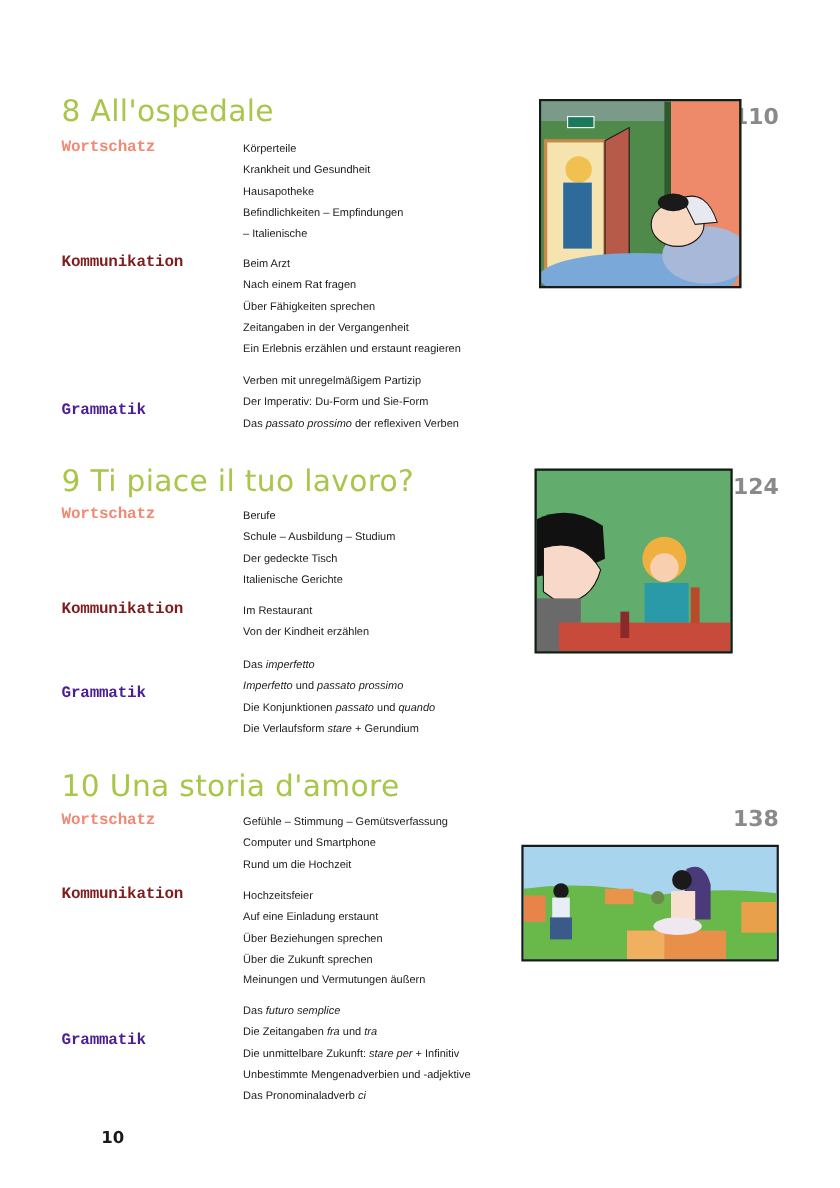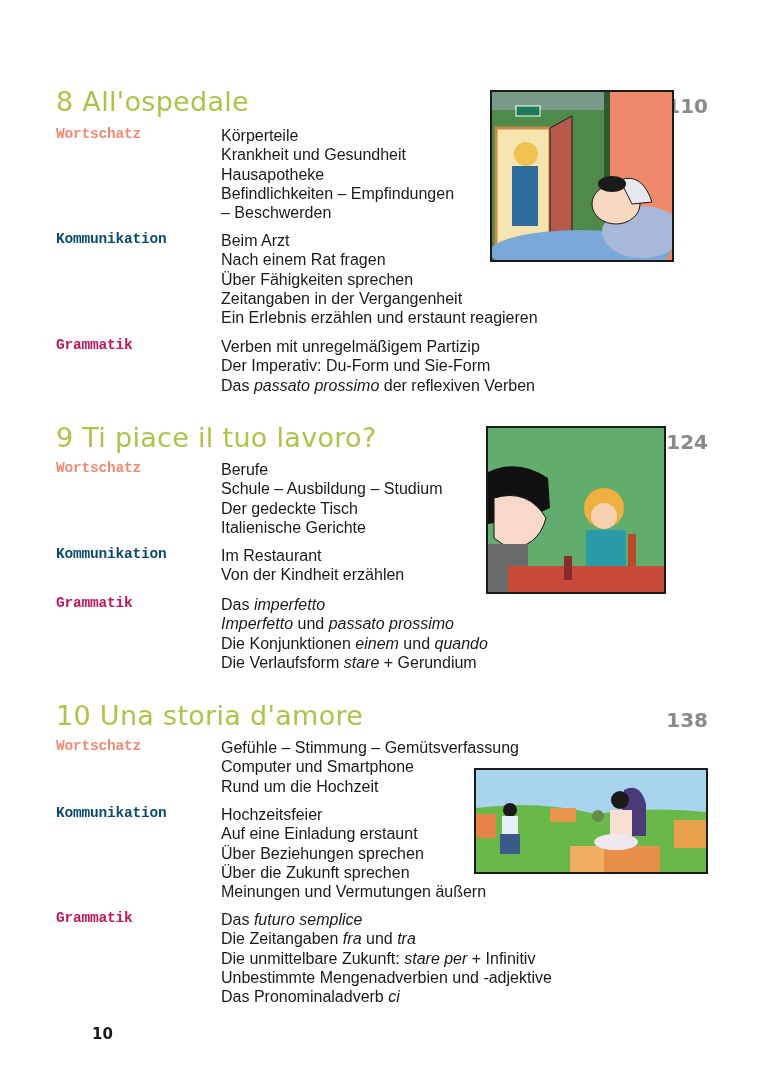--- a/index.html
+++ b/index.html
@@ -3,41 +3,41 @@
 <meta charset="utf-8">
 <style>
   html, body { margin:0; padding:0; background:#ffffff; }
   body { width:764px; height:1080px; position:relative; overflow:hidden; font-family:"DejaVu Sans", sans-serif; color:#1a1a1a; }
   .unit { position:absolute; left:56px; width:660px; }
   .unit-title { position:absolute; left:0; top:0; font-family:"DejaVu Sans", sans-serif; font-weight:normal; font-size:27px; color:#a7c64a; letter-spacing:0.3px; white-space:nowrap; }
   .unit-page { position:absolute; right:8px; font-family:"DejaVu Sans", sans-serif; font-weight:bold; font-size:20px; color:#8a8a8a; }
   .row { position:absolute; left:0; }
   .label { position:absolute; left:0; top:0; width:160px; font-family:Liberation Mono, monospace; font-weight:bold; font-size:14.5px; letter-spacing:-0.2px; white-space:nowrap; }
   .lbl-w { color:#f08a74; }
-  .lbl-k { color:#0c4a6e; }
-  .lbl-g { color:#be185d; }
-  .items { position:absolute; left:165px; top:0; font-family:"Liberation Sans", sans-serif; font-size:16px; line-height:19.3px; color:#1a1a1a; white-space:nowrap; }
+  .lbl-k { color:#7f1d1d; }
+  .lbl-g { color:#4c1d95;margin-top:28px; }
+  .items { position:absolute; left:165px; top:0; font-family:"Liberation Sans", sans-serif; font-size:10px; line-height:19.3px; color:#1a1a1a; white-space:nowrap; }
   .items div { height:19.3px; }
   .items i { font-style:italic; }
   .pic { position:absolute; border:2px solid #1a1a1a; overflow:hidden; }
   .page-num { position:absolute; left:92px; top:1025px; font-family:"DejaVu Sans", sans-serif; font-weight:bold; font-size:15px; color:#1a1a1a; }
 </style>
 </head>
 <body>
 
 <section class="unit" style="top:86px;height:310px;">
   <div class="unit-title">8  All'ospedale</div>
   <div class="row" style="top:40px;">
     <div class="label lbl-w">Wortschatz</div>
     <div class="items">
         <div>Körperteile</div>
         <div>Krankheit und Gesundheit</div>
         <div>Hausapotheke</div>
         <div>Befindlichkeiten – Empfindungen</div>
-        <div>– Beschwerden</div>
+        <div>– Italienische</div>
       </div>
   </div>
   <div class="row" style="top:145px;">
     <div class="label lbl-k">Kommunikation</div>
     <div class="items">
         <div>Beim Arzt</div>
         <div>Nach einem Rat fragen</div>
         <div>Über Fähigkeiten sprechen</div>
         <div>Zeitangaben in der Vergangenheit</div>
         <div>Ein Erlebnis erzählen und erstaunt reagieren</div>
@@ -88,21 +88,21 @@
     <div class="items">
         <div>Im Restaurant</div>
         <div>Von der Kindheit erzählen</div>
       </div>
   </div>
   <div class="row" style="top:173px;">
     <div class="label lbl-g">Grammatik</div>
     <div class="items">
         <div><span>Das </span><i>imperfetto</i></div>
         <div><i>Imperfetto</i><span> und </span><i>passato prossimo</i></div>
-        <div><span>Die Konjunktionen </span><i>einem</i><span> und </span><i>quando</i></div>
+        <div><span>Die Konjunktionen </span><i>passato</i><span> und </span><i>quando</i></div>
         <div><span>Die Verlaufsform </span><i>stare</i><span> + Gerundium</span></div>
       </div>
   </div>
 </section>
 <div class="unit-page" style="top:430px;right:56px;margin-left:36px;">124</div>
 <div class="pic" style="left:486px;top:426px;width:176px;height:164px;background:#62ac6e;">
   <svg width="176" height="164" viewBox="0 0 176 164">
     <rect width="176" height="164" fill="#62ac6e"></rect>
     <path d="M0 44 Q30 30 60 50 L62 80 L40 90 L0 96 Z" fill="#111"></path>
     <path d="M6 70 Q40 60 58 90 Q50 120 20 120 L6 110 Z" fill="#f8d8c8" stroke="#111" stroke-width="1"></path>
@@ -140,21 +140,21 @@
     <div class="label lbl-g">Grammatik</div>
     <div class="items">
         <div><span>Das </span><i>futuro semplice</i></div>
         <div><span>Die Zeitangaben </span><i>fra</i><span> und </span><i>tra</i></div>
         <div><span>Die unmittelbare Zukunft: </span><i>stare per</i><span> + Infinitiv</span></div>
         <div><span>Unbestimmte Mengenadverbien und -adjektive</span></div>
         <div><span>Das Pronominaladverb </span><i>ci</i></div>
       </div>
   </div>
 </section>
-<div class="unit-page" style="top:708px;right:56px;">138</div>
+<div class="unit-page" style="top:732px;right:56px;">138</div>
 <div class="pic" style="left:474px;top:768px;width:230px;height:102px;background:#9ecde8;">
   <svg width="230" height="102" viewBox="0 0 230 102">
     <rect width="230" height="102" fill="#a8d4ee"></rect>
     <path d="M0 38 Q60 30 120 44 Q180 36 230 42 L230 102 L0 102 Z" fill="#68b84a"></path>
     <rect x="0" y="44" width="20" height="24" fill="#e8844a"></rect>
     <rect x="74" y="38" width="26" height="14" fill="#e8944a"></rect>
     <rect x="198" y="50" width="32" height="28" fill="#e8a04a"></rect>
     <rect x="94" y="76" width="90" height="26" fill="#e8904a"></rect>
     <rect x="94" y="76" width="34" height="26" fill="#f0b060"></rect>
     <circle cx="34" cy="40" r="7" fill="#1a1a1a"></circle>

